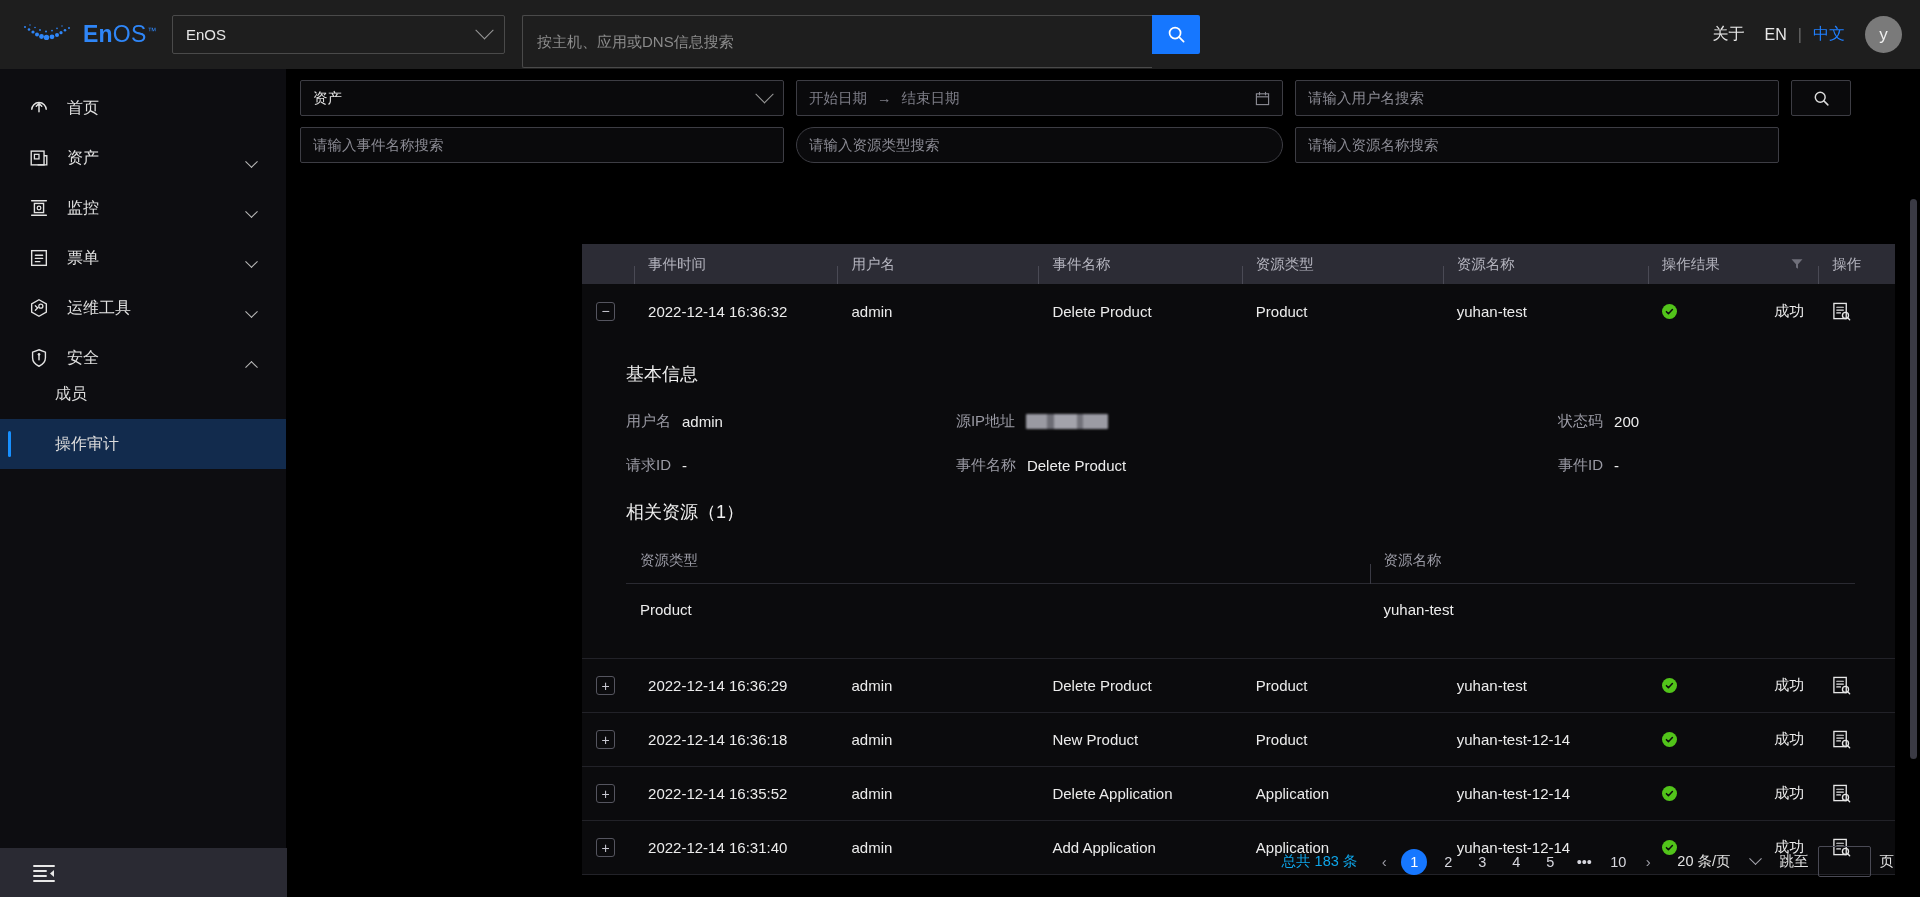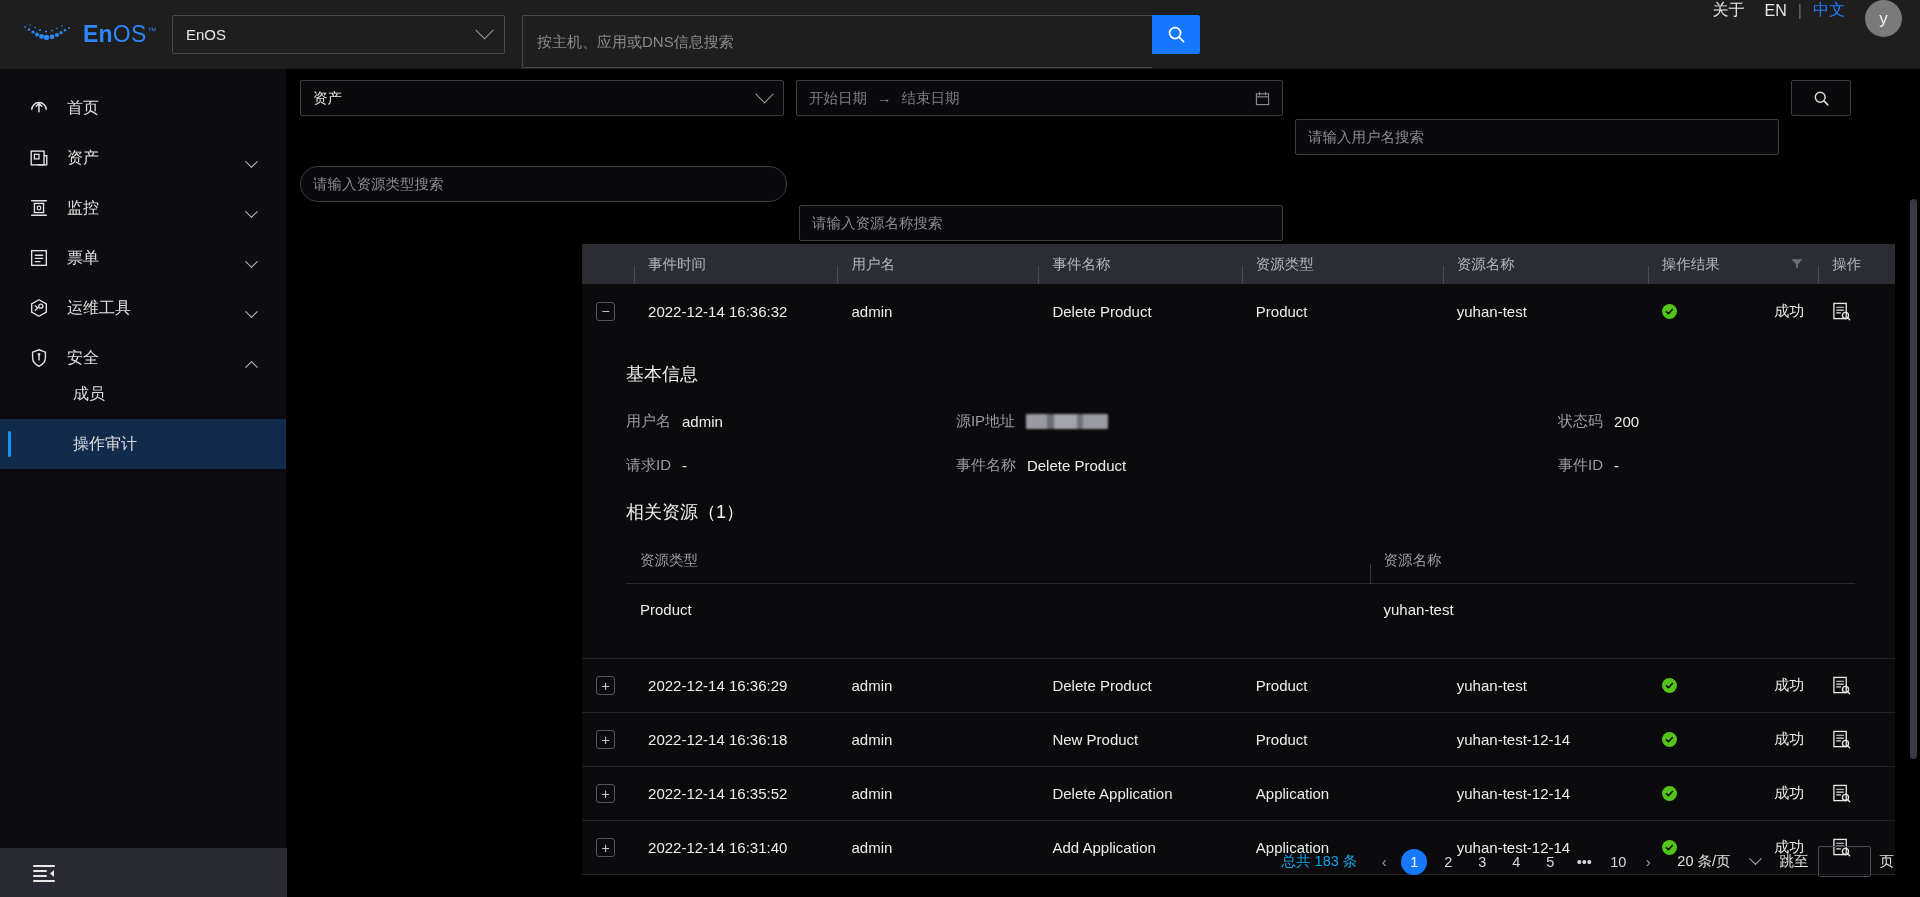--- a/index.html
+++ b/index.html
@@ -57,21 +57,21 @@
   }
   .hsearch input::placeholder { color: #8b8b8b; }
   .hsearch .btn {
     width: 48px; height: 39px; background: #1677ff; border-radius: 0 2px 2px 0;
     display: flex; align-items: center; justify-content: center; cursor: pointer;
     border: none;
   }
 
   .topright {
     position: absolute; right: 18px; top: 0; height: 69px;
-    display: flex; align-items: flex-start; gap: 20px;
+    display: flex; align-items: center; gap: 20px;
   }
   .topright .link { color: #e8e8e8; font-size: 16px; cursor: pointer; }
   .lang { display: flex; align-items: center; gap: 11px; font-size: 16px; }
   .lang .en  { color: #e8e8e8; cursor: pointer; }
   .lang .sep { color: #6a6a6a; }
   .lang .zh  { color: #1f7fff; cursor: pointer; }
   .avatar {
     width: 37px; height: 37px; border-radius: 50%; background: #7a7a7a;
     color: #f0f0f0; font-size: 17px; display: flex; align-items: center; justify-content: center;
     cursor: pointer;
@@ -88,21 +88,21 @@
     color: #e2e2e2; font-size: 16px; cursor: pointer; position: relative;
   }
   .nav-item .ic { width: 22px; height: 22px; margin-right: 17px; flex: none; display:block; }
   .nav-item .lbl { flex: 1; }
   .nav-item .arw {
     width: 9px; height: 9px; border-right: 1.7px solid #b9b9b9; border-bottom: 1.7px solid #b9b9b9;
     margin-right: 30px; transform: rotate(45deg) translate(-2px,-2px);
   }
   .nav-item .arw.up { transform: rotate(-135deg) translate(-2px,-2px); }
   .sub-item {
-    height: 50px; display: flex; align-items: center; padding-left: 73px;
+    height: 50px; display: flex; align-items: center; padding-left: 55px;
     color: #dcdcdc; font-size: 16px; cursor: pointer; position: relative;
   }
   .sub-item.active { background: #122b4d; text-align: center; }
   .sub-item.active::before {
     content: ""; position: absolute; left: 8px; top: 12px; width: 3px; height: 26px;
     background: #1890ff; border-radius: 2px;
   }
   .side-footer {
     position: absolute; left: 0; bottom: 0; width: 287px; height: 49px;
     background: #2a2a33; display: flex; align-items: center; padding-left: 33px;
@@ -121,21 +121,21 @@
   .fld {
     height: 36px; border: 1px solid #3d3d44; border-radius: 2px; background: #0a0a0c;
     display: flex; align-items: center; padding: 0 12px; color: #8b8b94; font-size: 14.5px;
   }
   .fld.sel { width: 484px; color: #e4e4e4; justify-content: space-between; }
   .fld.date { width: 487px; justify-content: space-between; }
   .fld.date .dseg { color: #7e7e88; }
   .fld.date .arrowto { color: #7e7e88; margin: 0 10px; }
   .fld.txt { width: 484px; }
   .fld.txt2 { width: 487px; border-radius: 18px; }
-  .fld.wide { width: 484px; margin-top: 39px; }
+  .fld.wide { width: 484px; }
   .searchbtn {
     width: 60px; height: 36px; border: 1px solid #3d3d44; background: #0a0a0c;
     border-radius: 2px; display: flex; align-items: center; justify-content: center;
     cursor: pointer;
   }
 
   
   .table { position: absolute; left: 295px; top: 175px; right: 25px; }
   .thead {
     display: flex; align-items: center; height: 40px;
@@ -396,20 +396,23 @@
         <span>请输入用户名搜索</span>
       </div>
       <div class="searchbtn">
         <svg width="17" height="17" viewBox="0 0 20 20">
           <circle cx="8.5" cy="8.5" r="5.8" fill="none" stroke="#dcdcdc" stroke-width="1.7"></circle>
           <line x1="12.8" y1="12.8" x2="17.5" y2="17.5" stroke="#dcdcdc" stroke-width="1.7" stroke-linecap="round"></line>
         </svg>
       </div>
     </div>
     <div class="frow">
+      <div class="fld txt">
+        <span>请输入事件名称搜索</span>
+      </div>
       <div class="fld txt2">
         <span>请输入资源类型搜索</span>
       </div>
       <div class="fld wide">
         <span>请输入资源名称搜索</span>
       </div>
     </div>
   </div>
 
   <div class="table">

